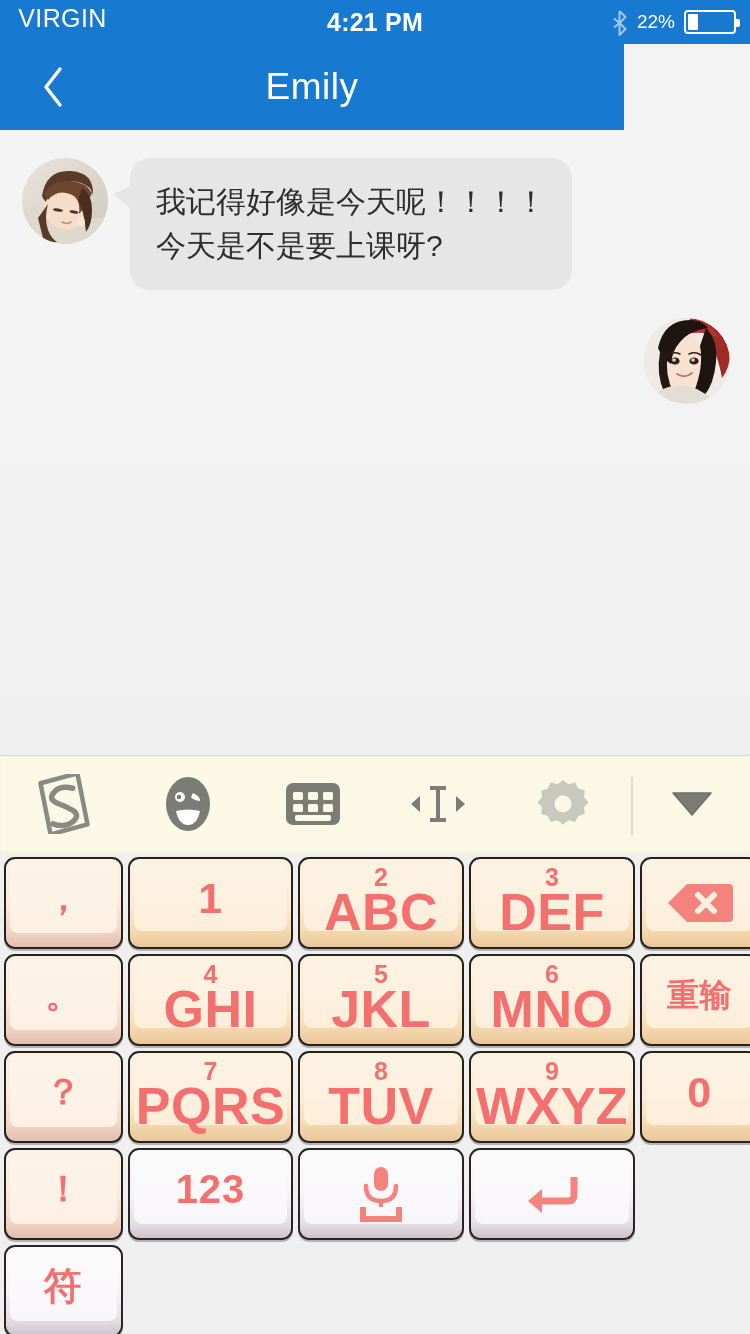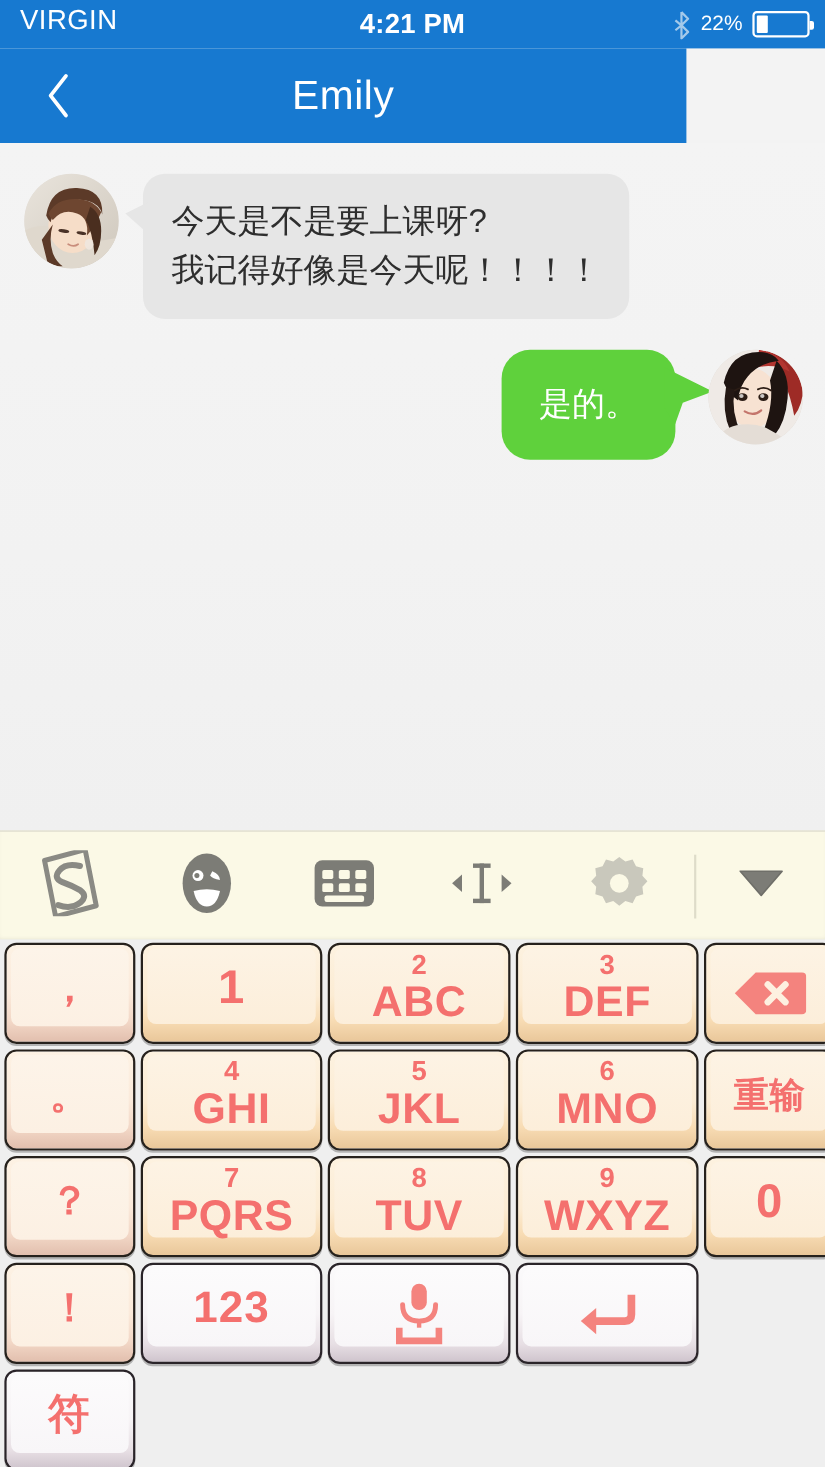--- a/index.html
+++ b/index.html
@@ -177,21 +177,21 @@
     position:relative;z-index:2;
     display:flex;flex-direction:column;align-items:center;justify-content:center;
     width:100%;height:100%;
     padding-bottom:10px;box-sizing:border-box;
   }
   .key-sub{
     font-size:25px;color:#f4706e;font-weight:600;line-height:26px;
     margin-bottom:1px;
   }
   .key-main{
-    font-size:39px;color:#f4706e;font-weight:700;line-height:42px;
+    font-size:52px;color:#f4706e;font-weight:700;line-height:42px;
     letter-spacing:.5px;
     font-family:"Liberation Sans","DejaVu Sans",sans-serif;
   }
   .key-main.digit{font-size:43px;}
   .key-main.cn{font-size:38px;font-weight:700;letter-spacing:2px;}
   .key-main.punc{font-size:36px;font-weight:700;}
   .key-main.num123{font-size:40px;font-weight:700;letter-spacing:1px;}
   .key-main.zhen{font-size:32px;font-weight:700;}
   .zhen-small{font-size:24px;}
   .key-icon{position:relative;z-index:2;display:flex;align-items:center;justify-content:center;}
@@ -266,29 +266,26 @@
             <path d="M60 30 q10 6 10 22 q0 14 -6 22 q-2 -22 -8 -32 Z" fill="#4a2e1f"></path>
             <path d="M26 46 q-4 14 0 26 q3 8 9 12 L22 84 L16 60 Z" fill="#5c3a28"></path>
             <ellipse cx="36" cy="52" rx="5" ry="1.6" fill="#4a3227" transform="rotate(8 36 52)"></ellipse>
             <ellipse cx="52" cy="54" rx="4.5" ry="1.5" fill="#4a3227" transform="rotate(10 52 54)"></ellipse>
             <path d="M40 64 q5 3 9 0" stroke="#c98d7c" stroke-width="1.6" fill="none" stroke-linecap="round"></path>
             <ellipse cx="59" cy="64" rx="4" ry="5" fill="#efe7df" opacity=".9"></ellipse>
           </g>
         </svg>
       </div>
       <div class="bubble grey">
+        <div class="bub-line">我记得好像是今天呢！！！！</div>
         <div class="bub-line">今天是不是要上课呀?</div>
-        <div class="bub-line">我记得好像是今天呢！！！！</div>
       </div>
     </div>
 
     <div class="msg outgoing">
-      <div class="bubble green">
-        <div class="bub-line">是的。</div>
-      </div>
       <div class="avatar">
         <svg viewBox="0 0 86 86" width="86" height="86">
           <defs>
             <clipPath id="clipB">
                 <circle cx="43" cy="43" r="43"></circle>
               </clipPath>
           </defs>
           <g clip-path="url(#clipB)">
             <rect width="86" height="86" fill="#efeae6"></rect>
             <path d="M52 0 q34 4 34 34 q0 16 -8 26 q-6 -34 -26 -60 Z" fill="#9e2b26"></path>

